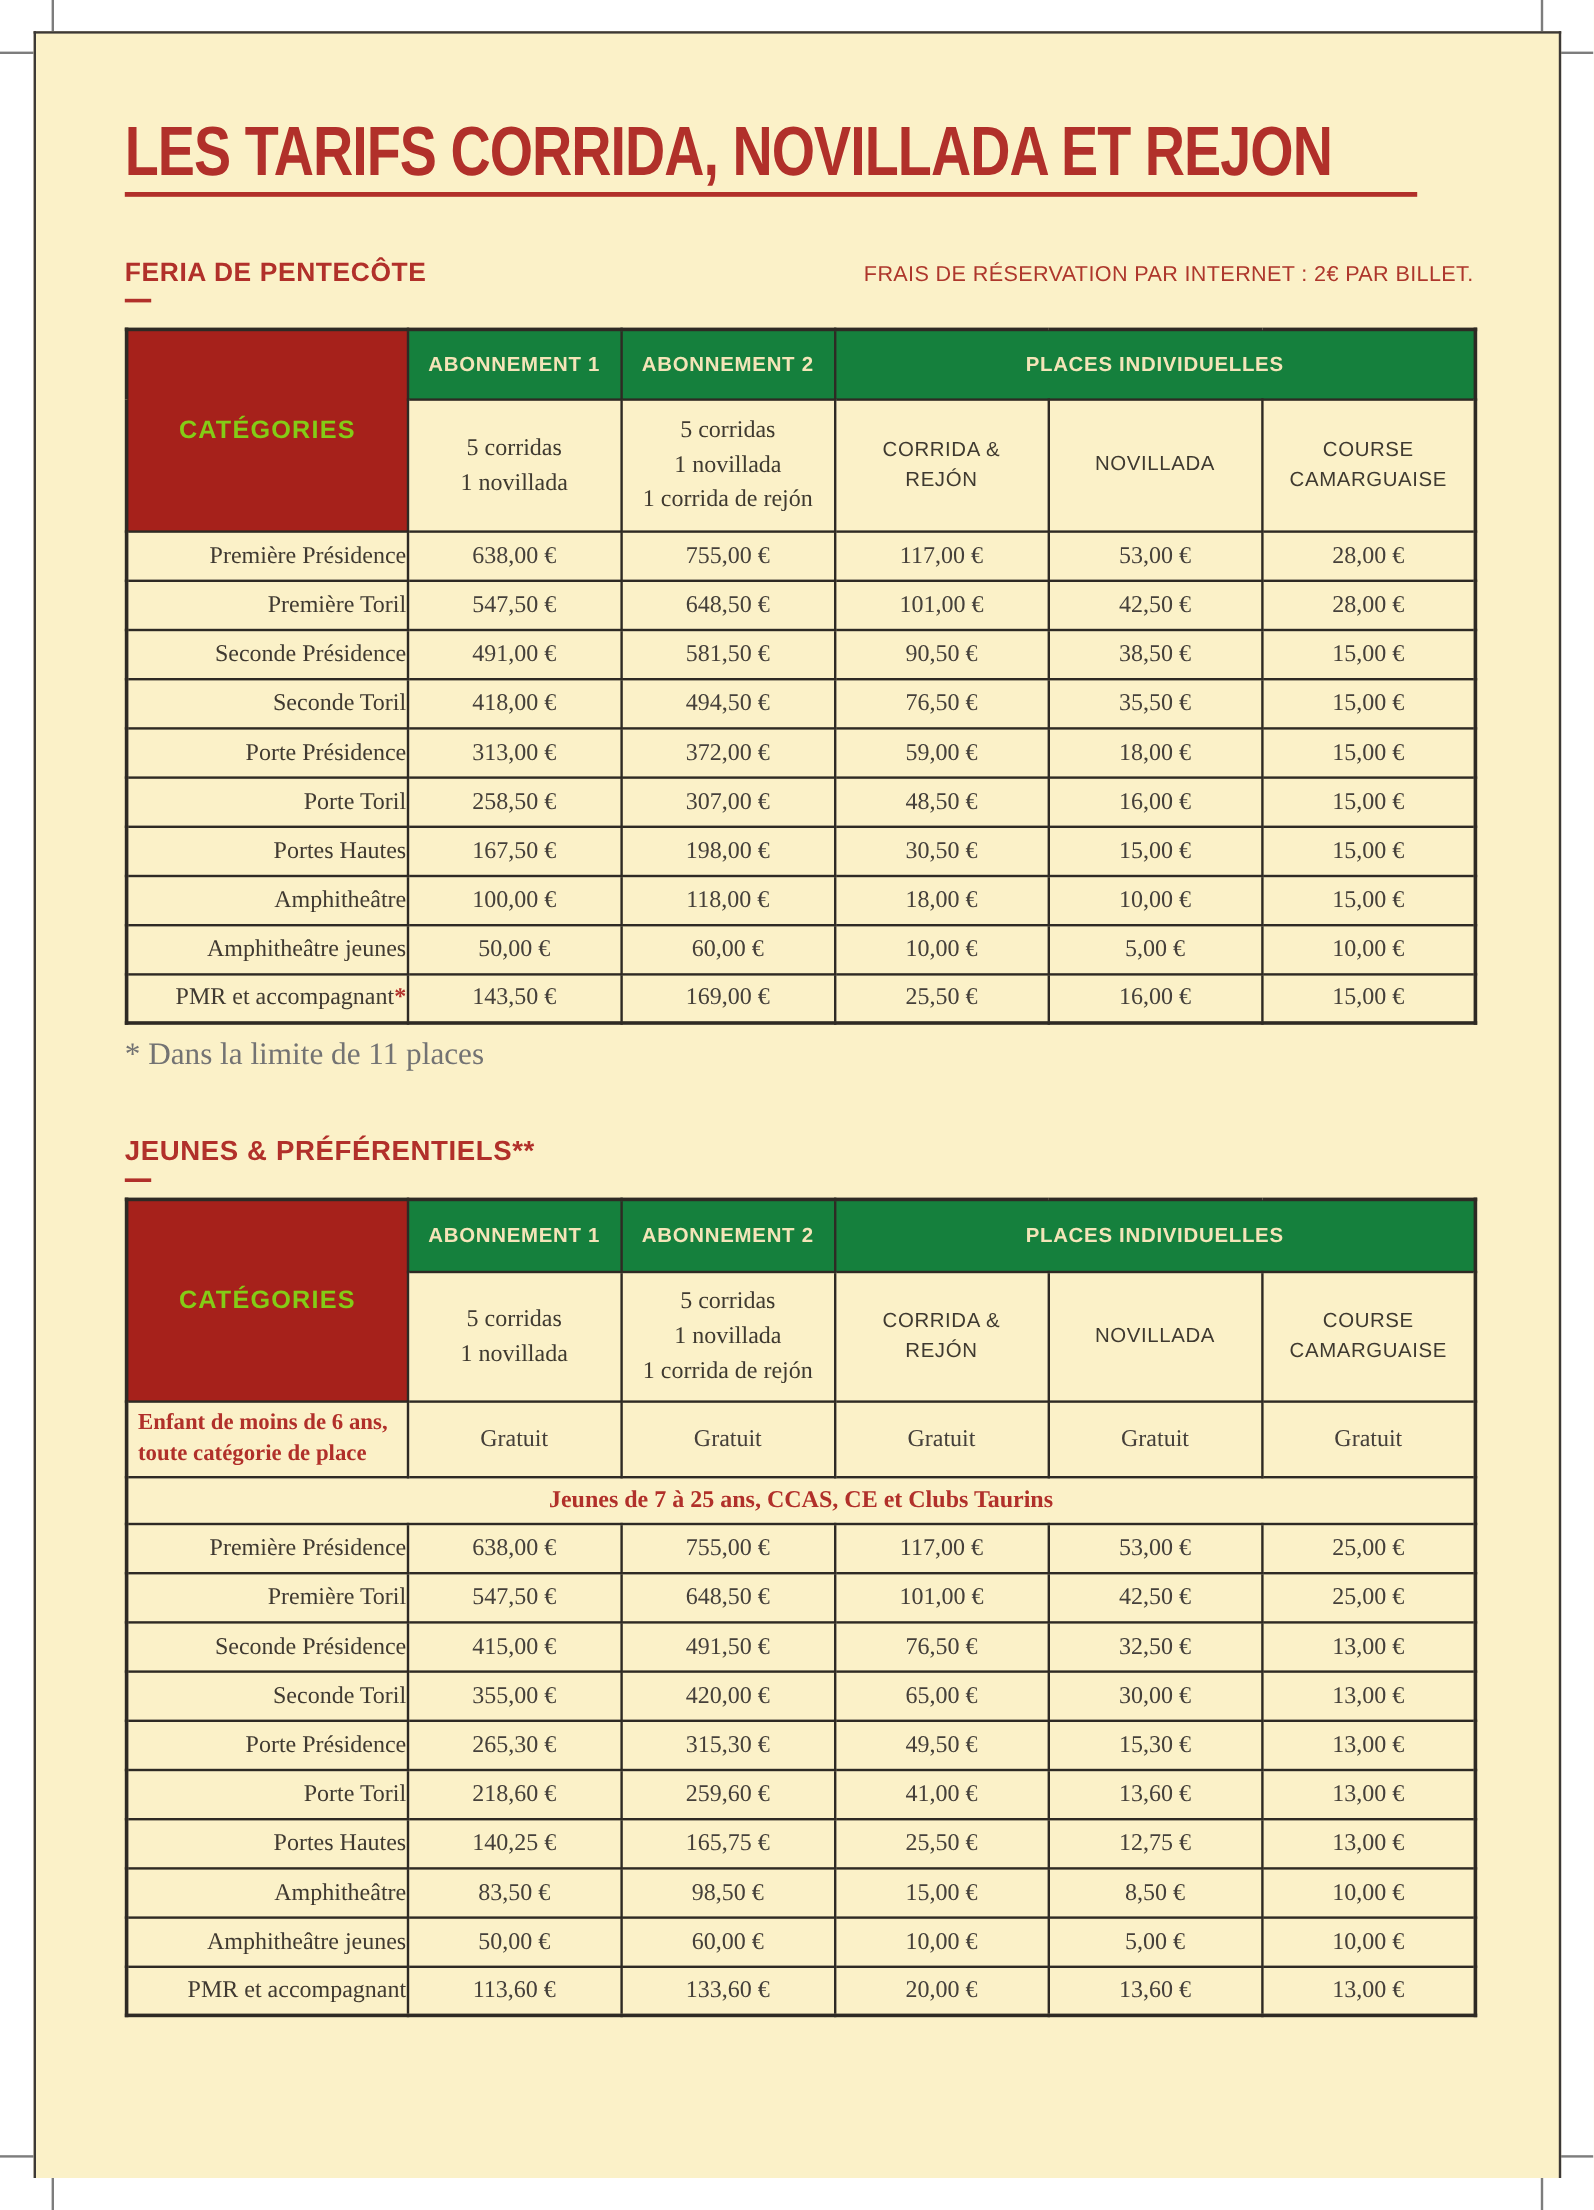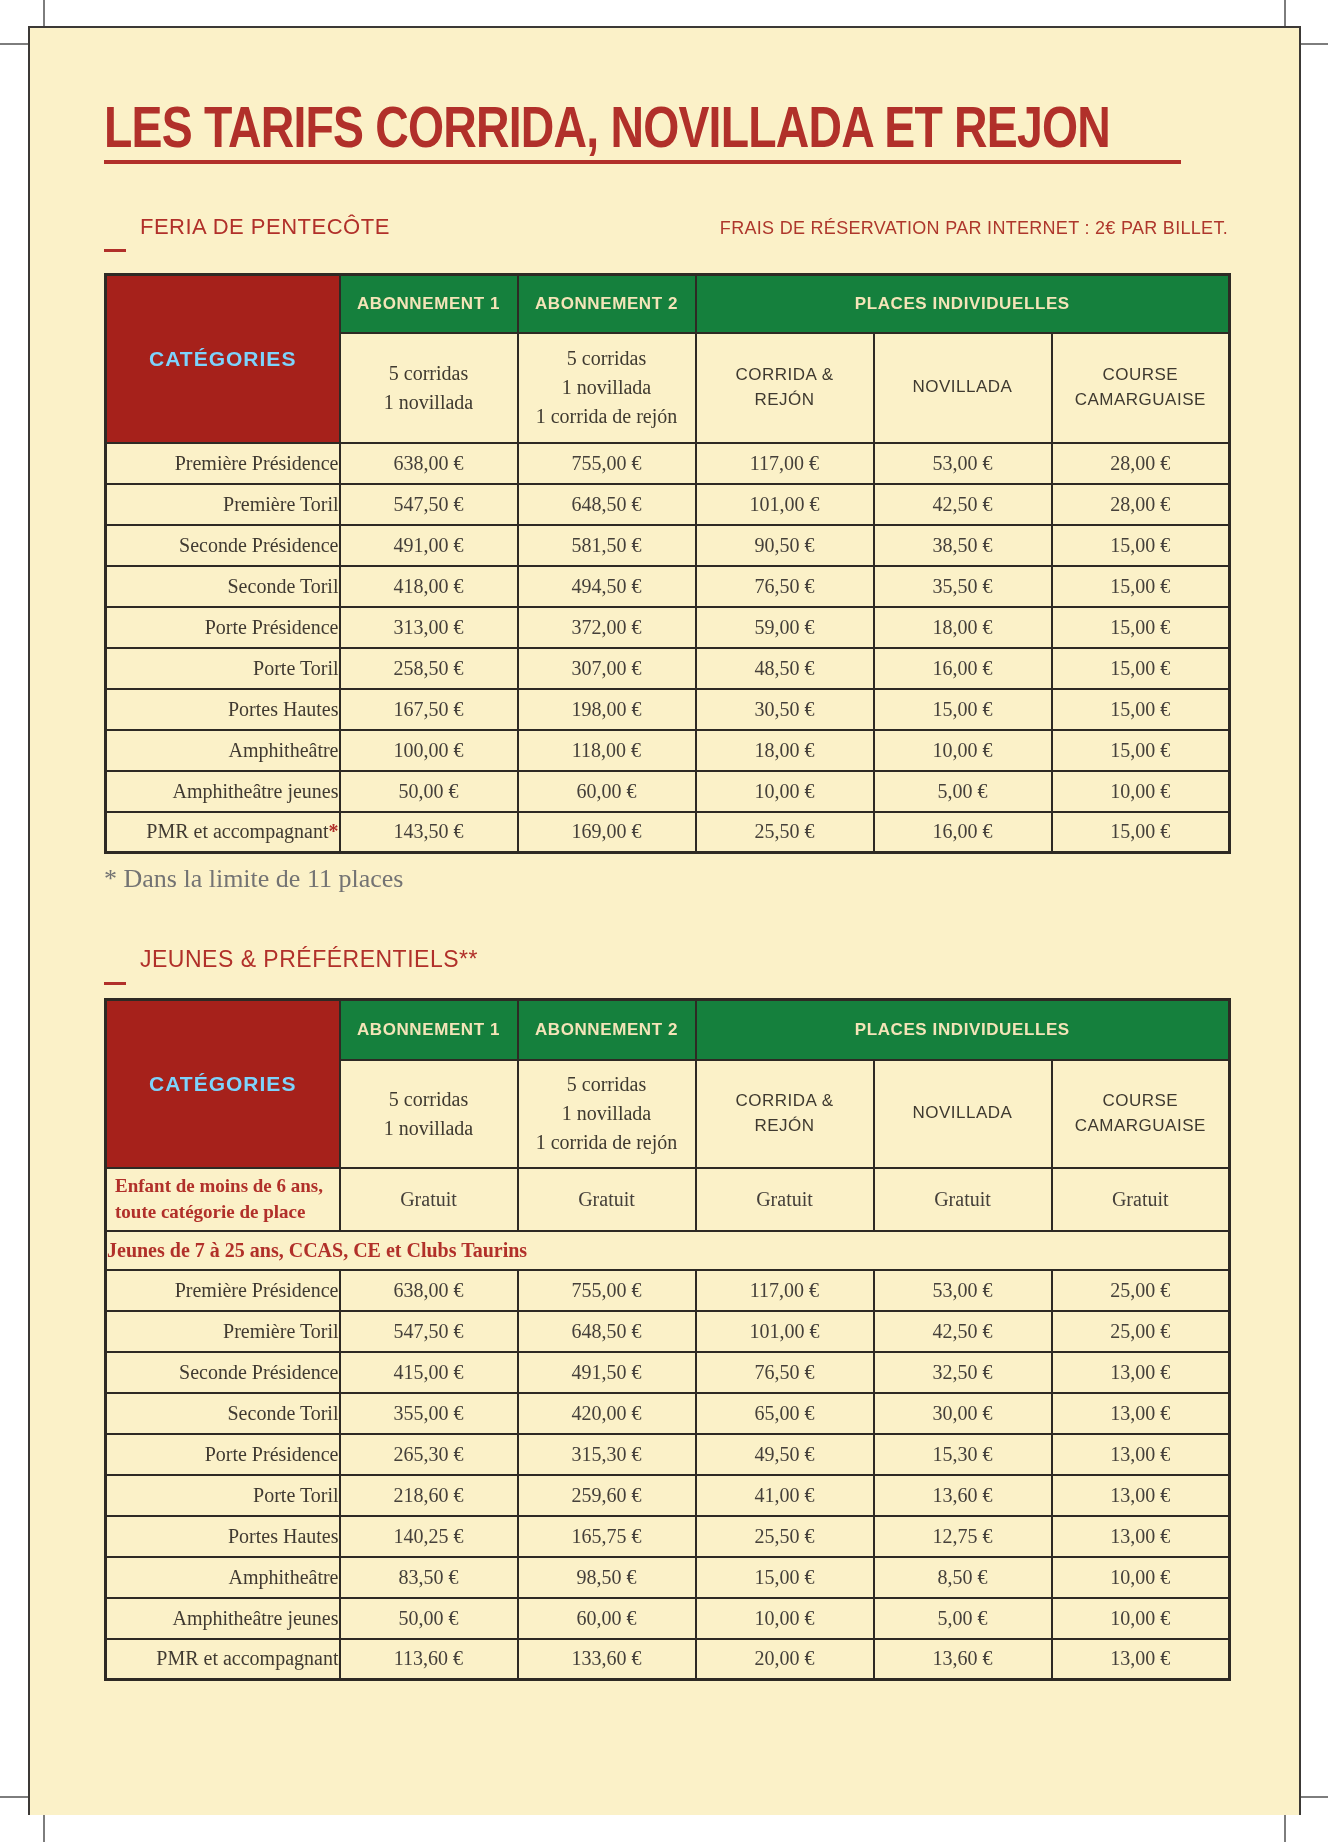--- a/index.html
+++ b/index.html
@@ -39,23 +39,22 @@
   }
   .title-underline { width:1077px; height:4px; background:#B1302A; margin-top:4px; }
 
   .subhead-row {
     margin-top:50px;
     display:flex; justify-content:space-between; align-items:baseline;
     width:1124px;
   }
   .section-title {
     font-family:"Liberation Sans", sans-serif;
-    font-weight:400; font-size:22px; letter-spacing:0.5px;
+    font-weight:700; font-size:22px; letter-spacing:0.5px;
     color:#B1302A;
-    margin-left:36px;
   }
   .note {
     font-family:"Liberation Sans", sans-serif;
     font-size:18px; letter-spacing:0.3px;
     color:#AE372C;
   }
   .dash { width:22px; height:3px; background:#B1302A; margin-top:9px; }
 
   table {
     border-collapse:collapse;
@@ -63,21 +62,21 @@
     width:1124px;
     background:#FBF1C8;
     border:3px solid #2e2a24;
   }
   th, td { border:2px solid #2e2a24; }
   #table1 { margin-top:21px; }
   #table2 { margin-top:13px; }
 
   th.cathead {
     background:#A6211B;
-    color:#7dd3fc;
+    color:#84cc16;
     font-family:"Liberation Sans", sans-serif;
     font-weight:700; font-size:21px; letter-spacing:1px;
     text-align:center; vertical-align:middle;
   }
   th.band {
     background:#15803d;
     color:#F4E4B8;
     font-family:"Liberation Sans", sans-serif;
     font-weight:700; font-size:17px; letter-spacing:0.6px;
     text-align:center; vertical-align:middle;
@@ -118,21 +117,21 @@
   td.enfant {
     font-family:"Liberation Serif", serif;
     font-weight:700; font-size:19px; line-height:1.35;
     color:#B1302A; padding-left:8px; vertical-align:middle;
     white-space:pre-line;
   }
   tr.jeunes-row { height:39px; }
   td.jeunes-band {
     font-family:"Liberation Serif", serif;
     font-weight:700; font-size:20px; color:#B1302A;
-    vertical-align:middle;
+    text-align:center; vertical-align:middle;
   }
   .footnote1 {
     margin-top:10px;
     font-family:"Liberation Serif", serif;
     font-size:26px; color:#737373;
   }
   .section2-block { margin-top:52px; }
   .footnote2 {
     margin-top:26px;
     font-family:"Liberation Serif", serif;

